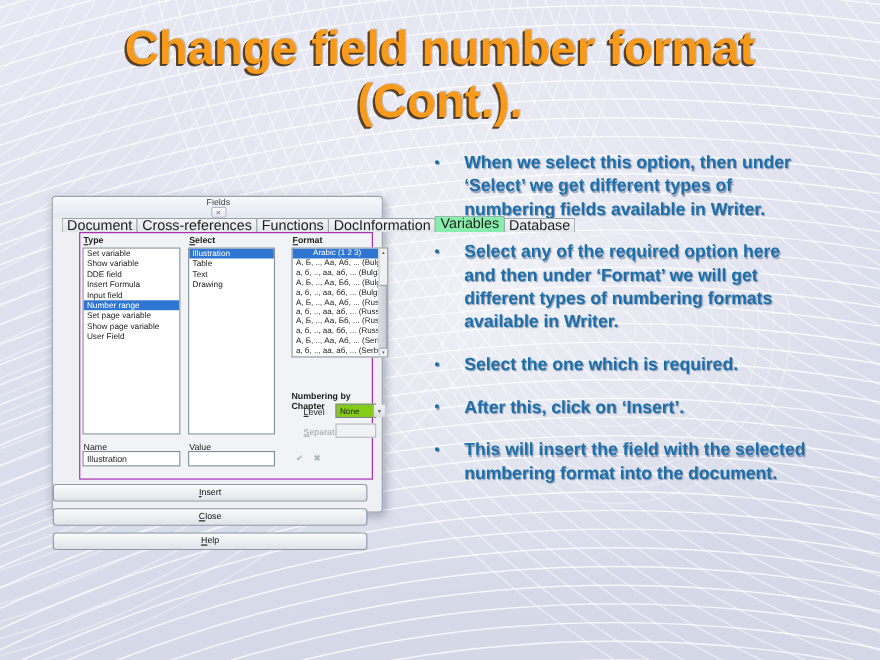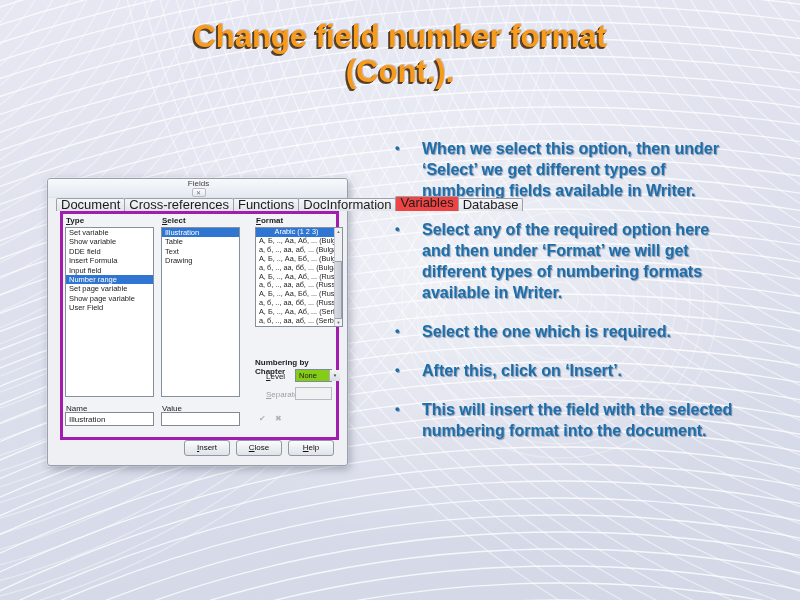--- a/index.html
+++ b/index.html
@@ -12,21 +12,21 @@
   }
   
   #bg-waves{position:absolute;left:0;top:0;width:800px;height:600px;}
   #bg-waves g{fill:none;stroke:#ffffff;stroke-width:1.3px;}
   #wa{opacity:.8}#wb{opacity:.4}#wc{opacity:.3}#wd{opacity:.5}
 
   
   .slide-title{
     position:absolute;left:0;top:20px;width:800px;
     text-align:center;white-space:pre-line;
-    font-size:31px;line-height:1.12;font-weight:bold;
+    font-size:43px;line-height:1.12;font-weight:bold;
     color:#F89A1C;
     text-shadow:-2px 2px 0 rgba(75,55,35,.9), -1px 1px 0 rgba(75,55,35,.9), 1px -1px 0 rgba(140,105,60,.35);
   }
 
   
   .bullets{position:absolute;left:390px;top:138px;width:402px;display:flex;flex-direction:column;gap:18px;}
   .bullet{display:flex;align-items:flex-start;}
   .dot{flex:0 0 12px;margin-left:5px;margin-right:15px;margin-top:2px;
        font-size:13px;font-weight:bold;color:#1D6FA9;text-shadow:1px 1px 0 rgba(10,30,80,.35);}
   .btxt{width:380px;white-space:pre-line;font-size:16px;line-height:21px;font-weight:bold;
@@ -44,24 +44,24 @@
     border-radius:3px 3px 0 0;display:flex;align-items:center;padding:0 6px 0 8px;flex-direction:column;}
   .titlebar .ttl{flex:1;font-size:8px;color:#3c3c3c;}
   .winclose{width:14px;height:11px;border:1px solid #b6bdc8;border-radius:2px;
     background:linear-gradient(#fdfdfd,#e4e7ed);display:flex;align-items:center;justify-content:center;
     font-size:6px;color:#6a6f78;box-sizing:border-box;}
 
   .tabbar{position:absolute;left:8px;top:20px;right:8px;height:12px;display:flex;align-items:flex-end;}
   .tab{height:11px;padding:1px 4px 0 4px;margin-right:-1px;
     border:1px solid #9aa2ad;border-bottom:none;border-radius:2px 2px 0 0;
     background:linear-gradient(#f5f6f9,#e0e3e9);font-size:13px;line-height:10px;white-space:nowrap;}
-  .tab.active{background:#ef4444;height:13px;margin-top:-2px;position:relative;z-index:3;}
-
-  .page{position:absolute;left:12px;top:32px;right:8px;height:223px;
-    border:3px solid #a21caf;background:#f2f3f6;z-index:2;}
+  .tab.active{background:#86efac;height:13px;margin-top:-2px;position:relative;z-index:3;}
+
+  .page{position:absolute;left:24px;top:32px;right:8px;height:223px;
+    border:1px solid #a21caf;background:#f2f3f6;z-index:2;}
 
   .colhdr{position:absolute;font-weight:bold;font-size:8px;}
   .colhdr::first-letter,.mn::first-letter{text-decoration:underline;}
   .listbox{position:absolute;background:#ffffff;border:1px solid #86909c;overflow:hidden;box-sizing:border-box;}
   .li{font-size:7.5px;line-height:9.4px;padding-left:3px;white-space:nowrap;}
   .li.selected{background:#2F76D2;color:#ffffff;}
   #type-box{left:2px;top:13px;width:89px;height:170px;}
   #select-box{left:98px;top:13px;width:79px;height:170px;}
   #format-box{left:192px;top:13px;width:88px;height:100px;display:flex;text-align:center;}
   #format-items{flex:1;overflow:hidden;}
@@ -82,21 +82,21 @@
   .field{position:absolute;background:#fff;border:1px solid #7f8a96;font-family:"Liberation Sans",sans-serif;
     font-size:8px;padding:0 0 0 3px;box-sizing:border-box;color:#1c1c1c;outline:none;}
   .field:disabled,.field.disabled{background:#f0f1f3;border-color:#b5bcc4;}
   #separator-input{left:232px;top:173px;width:37px;height:13px;}
   #name-input{left:2px;top:198px;width:89px;height:14px;}
   #value-input{left:98px;top:198px;width:79px;height:14px;}
   .mini-ic{position:absolute;top:200px;font-size:8px;color:#adb3bb;}
   #apply-ic{left:196px;}
   #delete-ic{left:212px;}
 
-  .btnrow{position:absolute;left:0;right:13px;top:261px;display:flex;justify-content:flex-end;gap:6px;}
+  .btnrow{position:absolute;left:0;right:13px;top:261px;display:flex;justify-content:flex-end;gap:6px;flex-direction:column;}
   .pbtn{min-width:46px;height:16px;border:1px solid #8e99a5;border-radius:3px;
     background:linear-gradient(#fafbfc,#dfe3e8);font-size:8px;line-height:14px;text-align:center;
     color:#111;padding:0 4px;box-sizing:border-box;}
   .pbtn span{display:block;}
 </style>
 </head>
 <body>
 
 <svg id="bg-waves" xmlns="http://www.w3.org/2000/svg">
   <g id="wa">

